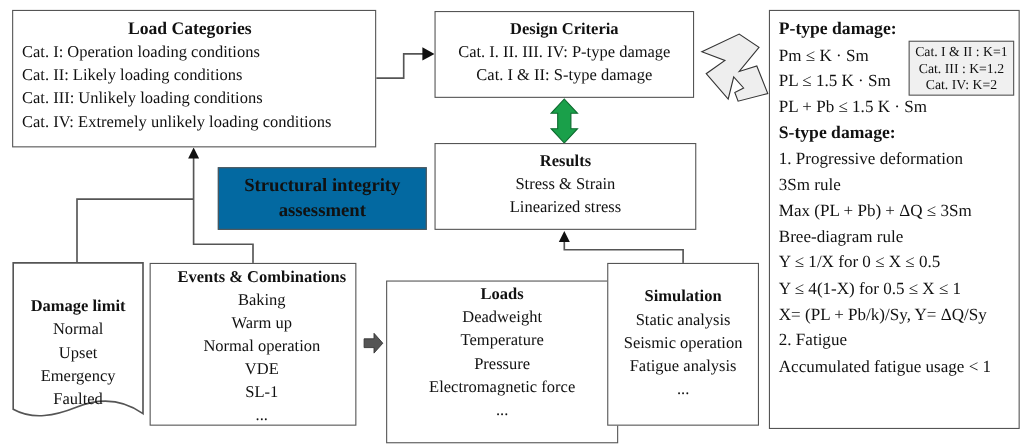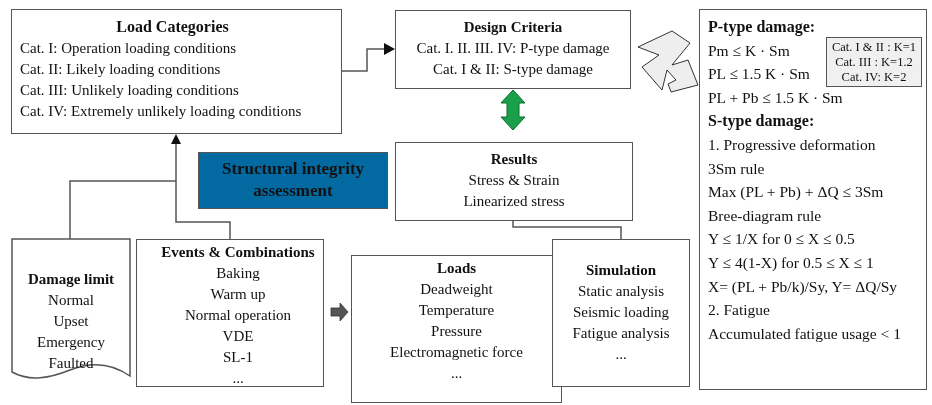--- a/index.html
+++ b/index.html
@@ -5,21 +5,21 @@
   html, body { margin:0; padding:0; background:#ffffff; }
   body { width:932px; height:405px; position:relative; overflow:hidden;
          font-family:"Liberation Serif", serif; color:#111; }
   .box { position:absolute; background:#fff; border:1.5px solid #555; box-sizing:border-box; }
   .title { font-weight:bold; }
   .center { text-align:center; }
   .line { font-size:15px; line-height:21px; white-space:nowrap; }
   #lc { left:11px; top:9px; width:331px; height:125px; padding:6px 16px 0 8px; }
   #lc .title { text-align:center; font-size:16px; line-height:22px; }
   #dc { left:395px; top:10px; width:236px; height:79px; padding:6px 0 0 0; }
-  #res { left:395px; top:130px; width:238px; height:79px; padding:6px 0 0 0;margin-top:12px; }
+  #res { left:395px; top:130px; width:238px; height:79px; padding:6px 0 0 0; }
   #sia { left:198px; top:152px; width:190px; height:57px; background:#0369a1; padding:5px 0 0 0; }
   #sia .title { font-size:17px; line-height:22px; }
   #ev { left:136px; top:239px; width:188px; height:148px; padding:2px 0 0 16px; }
   #ld { left:351px; top:255px; width:211px; height:148px; padding:2px 0 0 0; }
   #sim { left:552px; top:239px; width:138px; height:148px; padding:20px 0 0 0; }
   #dl { position:absolute; left:12px; top:239px; width:118px; height:138px; padding-top:30px; }
   #rp { left:699px; top:9px; width:228px; height:381px; padding:5px 0 0 8px; }
   #rp .line { font-size:15.5px; line-height:23.6px; }
   #rp .title { font-size:16px; }
   #kbox { position:absolute; left:826px; top:37px; width:96px; height:50px; background:#f0f0f0;
@@ -99,21 +99,21 @@
   <div class="line">Deadweight</div>
   <div class="line">Temperature</div>
   <div class="line">Pressure</div>
   <div class="line">Electromagnetic force</div>
   <div class="line">...</div>
 </div>
 
 <div class="box center" id="sim">
   <div class="line title">Simulation</div>
   <div class="line">Static analysis</div>
-  <div class="line">Seismic loading</div>
+  <div class="line">Seismic operation</div>
   <div class="line">Fatigue analysis</div>
   <div class="line">...</div>
 </div>
 
 <div class="box" id="rp">
   <div class="line title">P-type damage:</div>
   <div class="line">Pm ≤ K · Sm</div>
   <div class="line">PL ≤ 1.5 K · Sm</div>
   <div class="line">PL + Pb ≤ 1.5 K · Sm</div>
   <div class="line title">S-type damage:</div>

